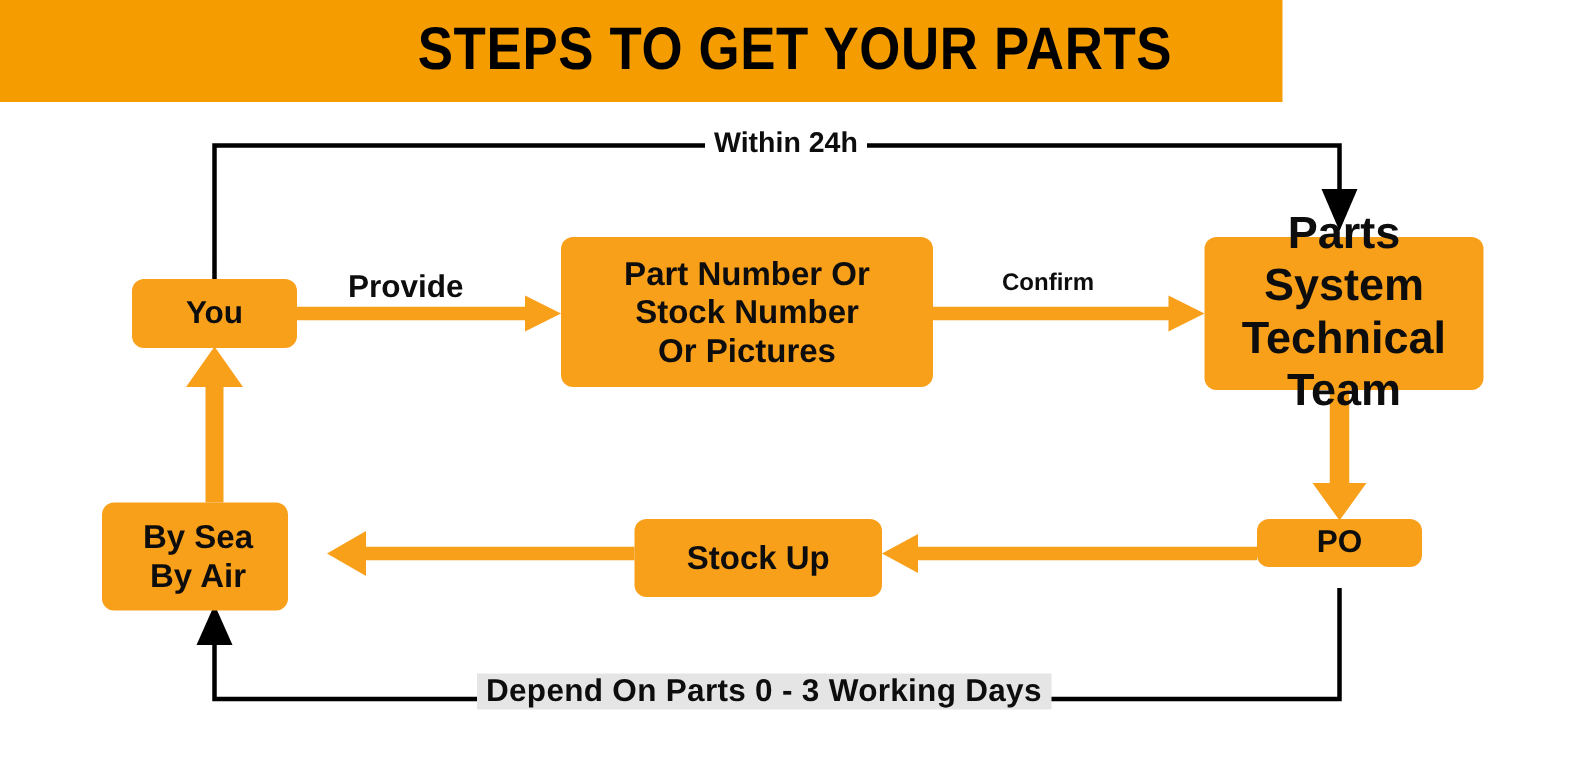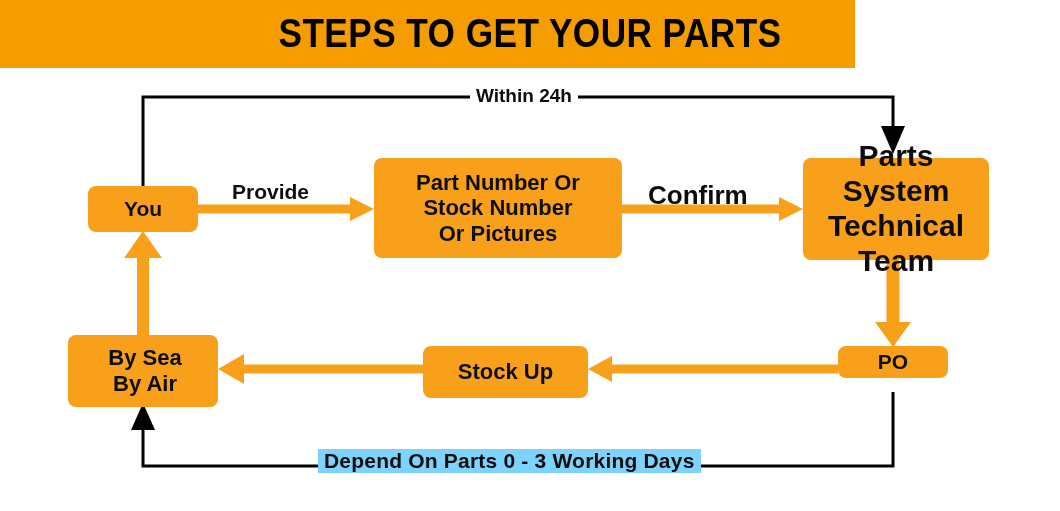--- a/index.html
+++ b/index.html
@@ -84,21 +84,21 @@
   }
   #node-partnumber {
     left: 374px; top: 90px;  width: 248px; height: 100px;
     font-size: 22px;
   }
   #node-parts-team {
     left: 803px; top: 90px;  width: 186px; height: 102px;
     font-size: 30px;
   }
   #node-bysea {
-    left: 68px;  top: 267px;  width: 150px; height: 72px;
+    left: 68px;  top: 267px;  width: 124px; height: 72px;
     font-size: 22px;
     justify-content: center;
   }
   #node-bysea .node-lines { text-align: center; padding-left: 4px; }
   #node-stockup {
     left: 423px; top: 278px;  width: 165px; height: 52px;
     font-size: 22px;
   }
   #node-po {
     left: 838px; top: 278px;  width: 110px; height: 32px;
@@ -112,33 +112,33 @@
     font-weight: bold;
     color: #0d0d0d;
     white-space: nowrap;
     z-index: 6;
   }
   #label-provide {
     left: 232px; top: 112px;
     font-size: 21px;
   }
   #label-confirm {
-    left: 648px; top: 112px;
-    font-size: 26px;
+    left: 668px; top: 112px;
+    font-size: 16px;
   }
   #label-within24h {
     left: 470px; top: 17px;
     font-size: 19px;
     background: #ffffff;
     padding: 0 6px;
   }
   #label-depend {
     left: 318px; top: 381px;
     font-size: 21px;
-    background: #7dd3fc;
+    background: #e5e5e5;
     padding: 0 6px;
     letter-spacing: 0.2px;
   }
 
   
   #connectors {
     position: absolute;
     left: 0;
     top: 0;
     width: 1060px;

